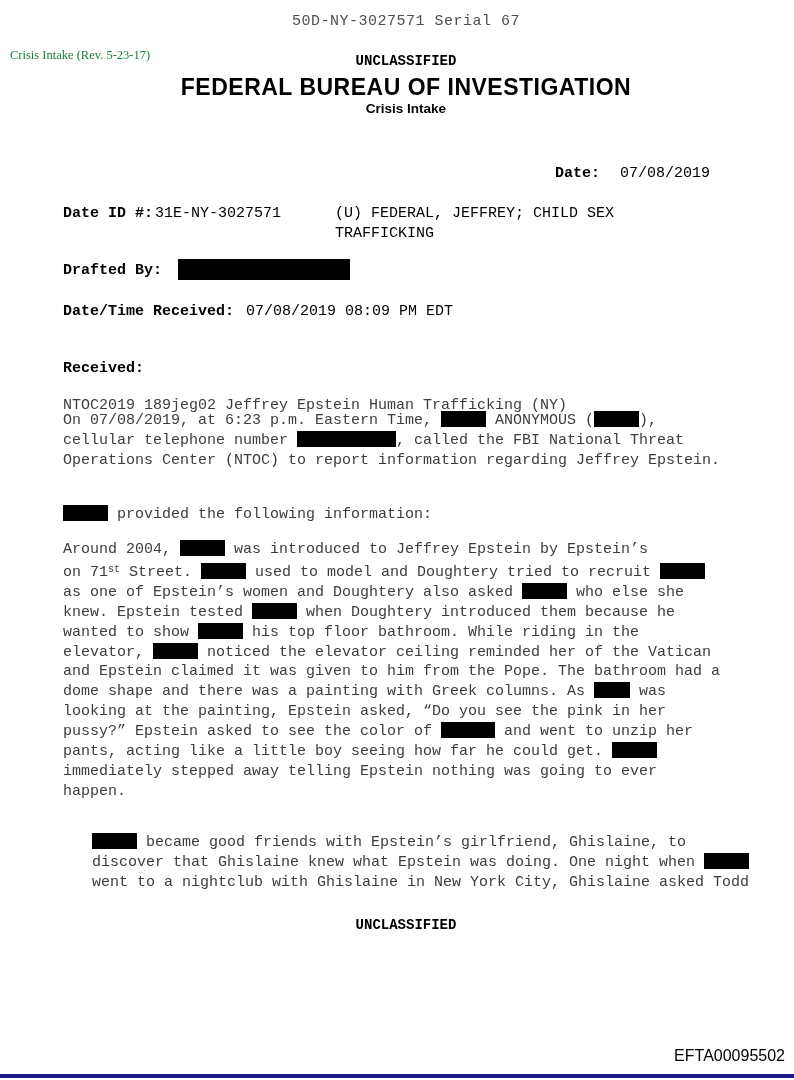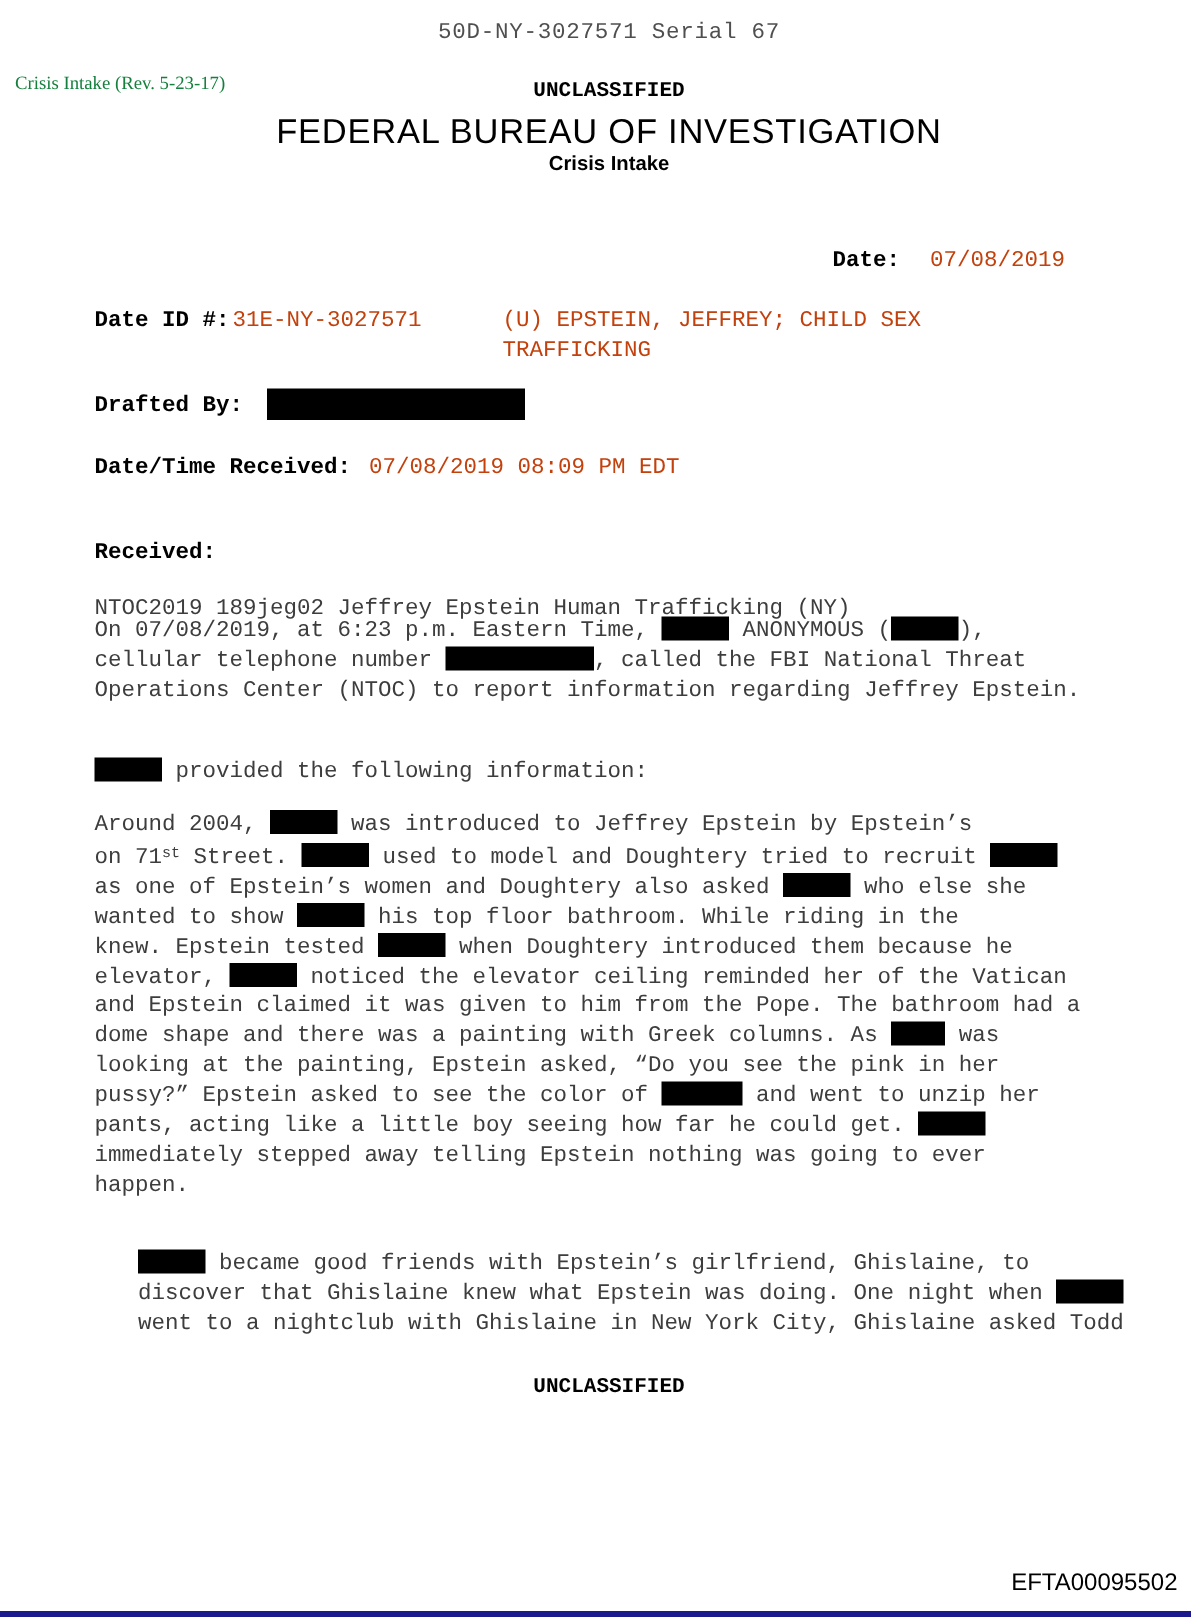--- a/index.html
+++ b/index.html
@@ -11,26 +11,26 @@
     font-family:"Liberation Mono","DejaVu Sans Mono",monospace;
     color:#3d3d3d;
   }
   .abs{position:absolute;}
   .centered{left:0;width:760px;text-align:center;padding-left:26px;}
   .mono{font-family:"Liberation Mono","DejaVu Sans Mono",monospace;}
   .serif{font-family:"Liberation Serif","DejaVu Serif",serif;}
   .serial{top:13px;font-size:15px;color:#4f4f4f;letter-spacing:0.5px;}
   .form-rev{left:10px;top:48px;font-size:12.5px;color:#15803d;}
   .uncl-top{top:53px;font-size:14px;font-weight:bold;color:#000;}
-  .fbi-title{top:74px;font-size:23px;font-weight:normal;color:#000;letter-spacing:0.5px;
+  .fbi-title{top:74px;font-size:23px;font-weight:bold;color:#000;letter-spacing:0.5px;
              font-family:"Liberation Sans","DejaVu Sans",sans-serif;}
   .crisis-sub{top:101px;font-size:13.5px;font-weight:bold;color:#000;
               font-family:"Liberation Sans","DejaVu Sans",sans-serif;}
   .lbl{font-weight:bold;color:#000;font-size:15px;white-space:pre;}
-  .val{color:#c2410c;font-size:15px;white-space:pre;}
+  .val{color:#000000;font-size:15px;white-space:pre;}
   .body-block{font-size:15px;line-height:19.9px;color:#3d3d3d;}
   .bline{white-space:pre;}
   .bline sup{font-size:10px;vertical-align:4px;letter-spacing:0;text-align:center;}
   .redact{display:inline-block;background:#000;height:16px;vertical-align:-3px;}
   .redact-field{position:absolute;background:#000;}
   .uncl-bottom{top:917px;font-size:14px;font-weight:bold;color:#000;}
   .bates{top:1047px;right:9px;font-size:16px;color:#000;
          font-family:"Liberation Sans","DejaVu Sans",sans-serif;}
   .bottom-bar{left:0;right:0;top:1074px;height:4px;background:#1a1a8c;}
 </style>
@@ -47,21 +47,21 @@
 
   <div class="abs centered fbi-title">FEDERAL BUREAU OF INVESTIGATION</div>
 
   <div class="abs centered crisis-sub">Crisis Intake</div>
 
   <div class="abs lbl" style="left:555px;top:165px;">Date:</div>
   <div class="abs val" style="left:620px;top:165px;">07/08/2019</div>
 
   <div class="abs lbl" style="left:63px;top:205px;">Date ID #:</div>
   <div class="abs val" style="left:155px;top:205px;">31E-NY-3027571</div>
-  <div class="abs val" style="left:335px;top:205px;">(U) EPSTEIN, JEFFREY; CHILD SEX</div>
+  <div class="abs val" style="left:335px;top:205px;">(U) FEDERAL, JEFFREY; CHILD SEX</div>
   <div class="abs val" style="left:335px;top:225px;">TRAFFICKING</div>
 
   <div class="abs lbl" style="left:63px;top:262px;">Drafted By:</div>
   <div class="redact-field" style="left:178px;top:259px;width:172px;height:21px;"></div>
 
   <div class="abs lbl" style="left:63px;top:303px;">Date/Time Received:</div>
   <div class="abs val" style="left:246px;top:303px;">07/08/2019 08:09 PM EDT</div>
 
   <div class="abs lbl" style="left:63px;top:360px;">Received:</div>
 
@@ -76,22 +76,22 @@
     </div>
 
   <div class="abs body-block" style="left:63px;top:505px;">
       <div class="bline"><span class="redact" style="width: 5ch;"></span> provided the following information:</div>
     </div>
 
   <div class="abs body-block" style="left:63px;top:540px;">
       <div class="bline">Around 2004, <span class="redact" style="width: 5ch;"></span> was introduced to Jeffrey Epstein by Epstein’s</div>
       <div class="bline">on 71<sup>st</sup> Street. <span class="redact" style="width: 5ch;"></span> used to model and Doughtery tried to recruit <span class="redact" style="width: 5ch;"></span></div>
       <div class="bline">as one of Epstein’s women and Doughtery also asked <span class="redact" style="width: 5ch;"></span> who else she</div>
+      <div class="bline">knew. Epstein tested <span class="redact" style="width: 5ch;"></span> when Doughtery introduced them because he</div>
       <div class="bline">wanted to show <span class="redact" style="width: 5ch;"></span> his top floor bathroom. While riding in the</div>
-      <div class="bline">knew. Epstein tested <span class="redact" style="width: 5ch;"></span> when Doughtery introduced them because he</div>
       <div class="bline">elevator, <span class="redact" style="width: 5ch;"></span> noticed the elevator ceiling reminded her of the Vatican</div>
       <div class="bline">and Epstein claimed it was given to him from the Pope. The bathroom had a</div>
       <div class="bline">dome shape and there was a painting with Greek columns. As <span class="redact" style="width: 4ch;"></span> was</div>
       <div class="bline">looking at the painting, Epstein asked, “Do you see the pink in her</div>
       <div class="bline">pussy?” Epstein asked to see the color of <span class="redact" style="width: 6ch;"></span> and went to unzip her</div>
       <div class="bline">pants, acting like a little boy seeing how far he could get. <span class="redact" style="width: 5ch;"></span></div>
       <div class="bline">immediately stepped away telling Epstein nothing was going to ever</div>
       <div class="bline">happen.</div>
     </div>
 

